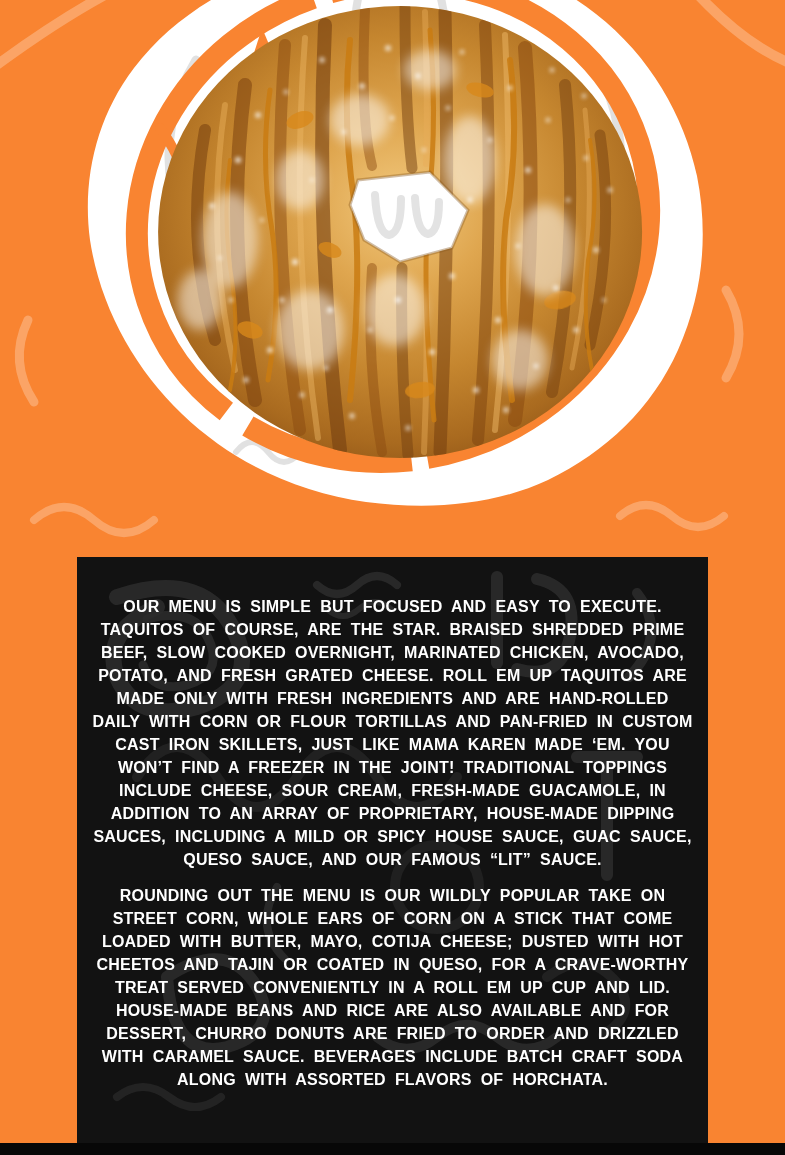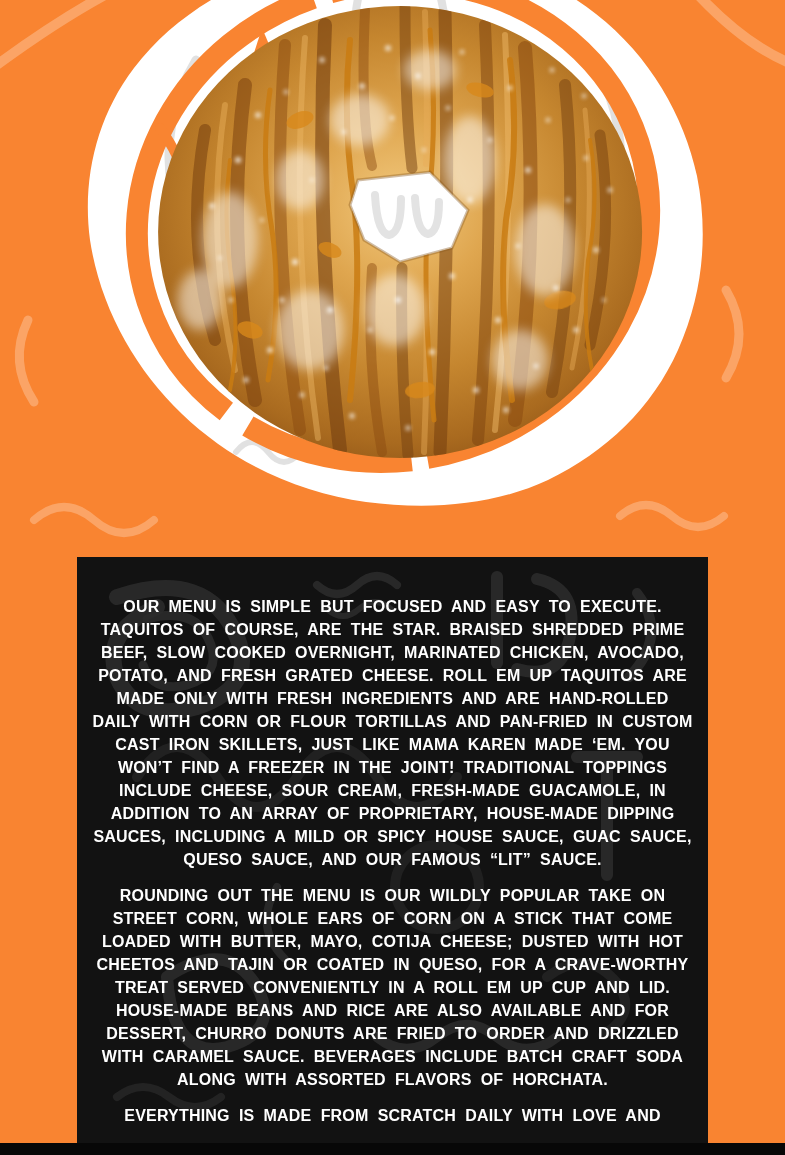--- a/index.html
+++ b/index.html
@@ -236,19 +236,18 @@
         <path d="M90,420 q60,-40 90,10 q24,44 -30,60 q-54,14 -60,-70" stroke-width="12"></path>
         <path d="M300,480 q30,24 60,0 q30,-24 60,0 q30,24 60,0" stroke-width="10"></path>
         <path d="M470,420 q40,-30 70,6 q22,30 -14,52" stroke-width="10" stroke-opacity="0.6"></path>
         <path d="M40,540 q26,-20 52,0 q26,20 52,0" stroke-width="8" stroke-opacity="0.7"></path>
       </g>
     </svg>
 
     <div class="copy">
       <p>OUR MENU IS SIMPLE BUT FOCUSED AND EASY TO EXECUTE. TAQUITOS OF COURSE, ARE THE STAR. BRAISED SHREDDED PRIME BEEF, SLOW COOKED OVERNIGHT, MARINATED CHICKEN, AVOCADO, POTATO, AND FRESH GRATED CHEESE. ROLL EM UP TAQUITOS ARE MADE ONLY WITH FRESH INGREDIENTS AND ARE HAND-ROLLED DAILY WITH CORN OR FLOUR TORTILLAS AND PAN-FRIED IN CUSTOM CAST IRON SKILLETS, JUST LIKE MAMA KAREN MADE ‘EM. YOU WON’T FIND A FREEZER IN THE JOINT! TRADITIONAL TOPPINGS INCLUDE CHEESE, SOUR CREAM, FRESH-MADE GUACAMOLE, IN ADDITION TO AN ARRAY OF PROPRIETARY, HOUSE-MADE DIPPING SAUCES, INCLUDING A MILD OR SPICY HOUSE SAUCE, GUAC SAUCE, QUESO SAUCE, AND OUR FAMOUS “LIT” SAUCE.</p>
       <p>ROUNDING OUT THE MENU IS OUR WILDLY POPULAR TAKE ON STREET CORN, WHOLE EARS OF CORN ON A STICK THAT COME LOADED WITH BUTTER, MAYO, COTIJA CHEESE; DUSTED WITH HOT CHEETOS AND TAJIN OR COATED IN QUESO, FOR A CRAVE-WORTHY TREAT SERVED CONVENIENTLY IN A ROLL EM UP CUP AND LID. HOUSE-MADE BEANS AND RICE ARE ALSO AVAILABLE AND FOR DESSERT, CHURRO DONUTS ARE FRIED TO ORDER AND DRIZZLED WITH CARAMEL SAUCE. BEVERAGES INCLUDE BATCH CRAFT SODA ALONG WITH ASSORTED FLAVORS OF HORCHATA.</p>
-      <p>EVERYTHING IS MADE FROM SCRATCH DAILY WITH LOVE AND</p>
     </div>
   </div>
 
   <div class="bottom-strip"></div>
 
 </div>
 
 </body></html>

